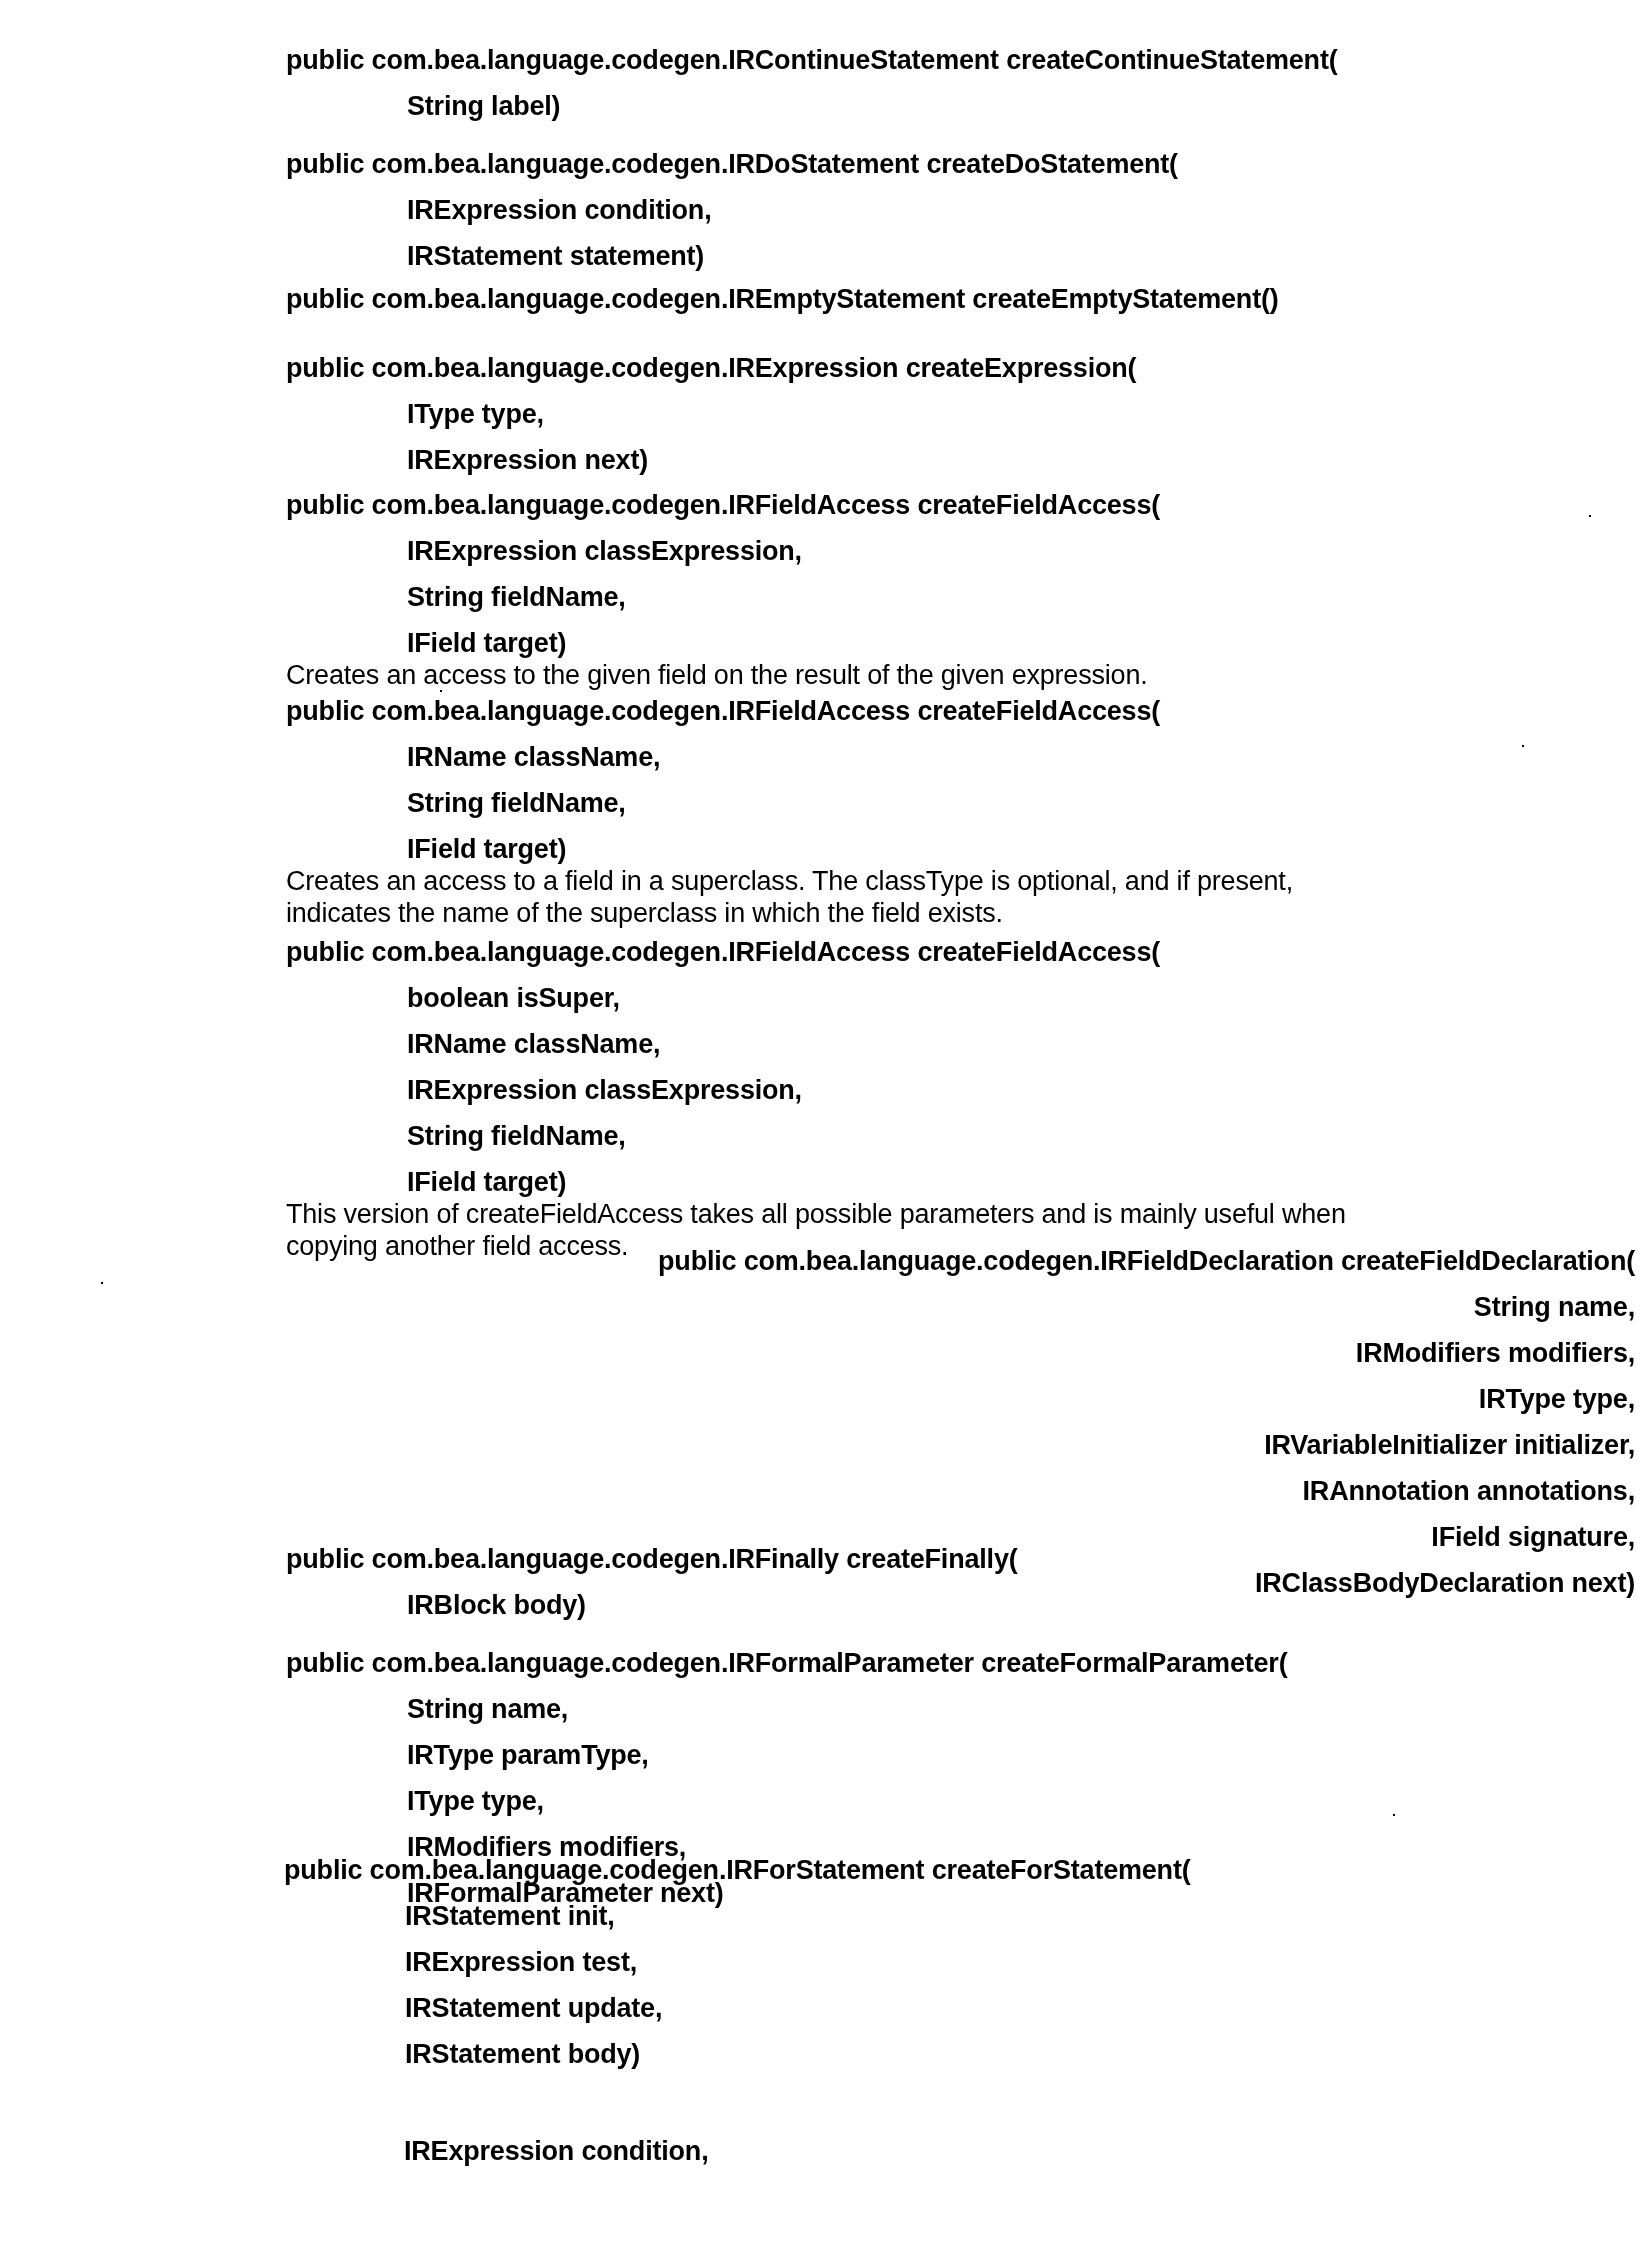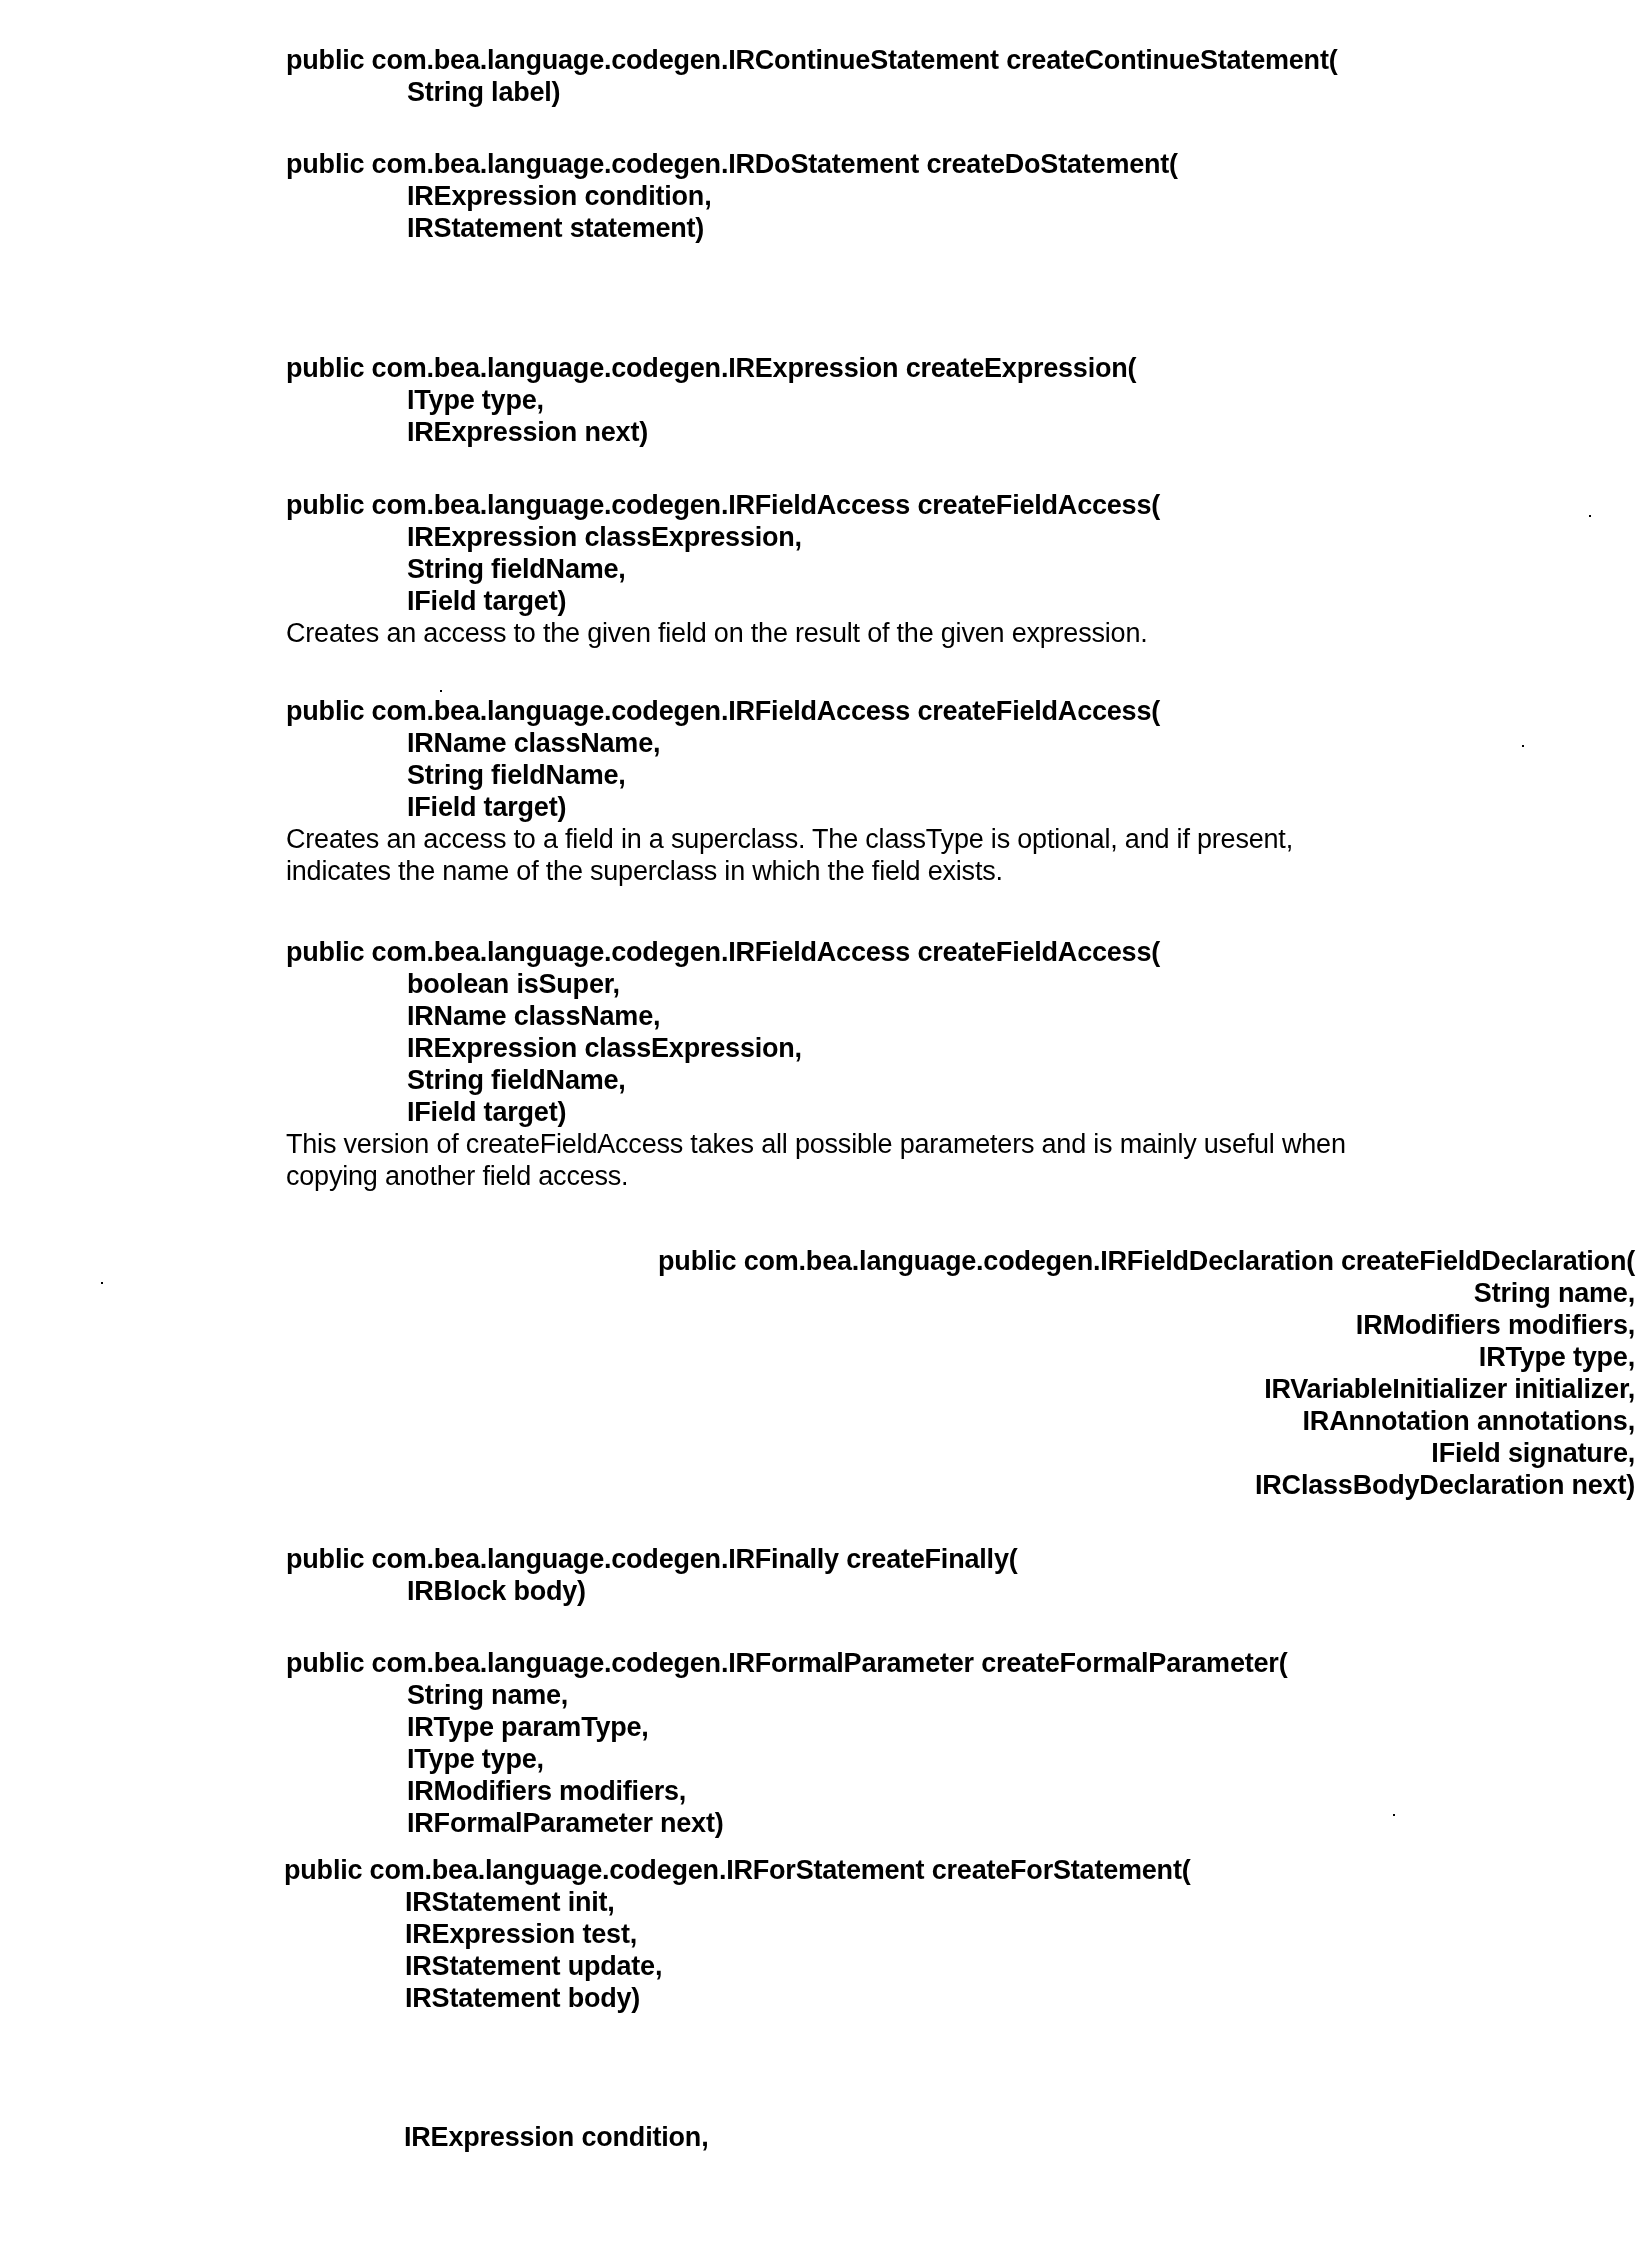--- a/index.html
+++ b/index.html
@@ -34,20 +34,21 @@
     font-size: 27px;
     white-space: nowrap;
     letter-spacing: -0.2px;
   }
   .sig {
     font-weight: bold;
   }
   .param {
     font-weight: bold;
     padding-left: 121px;
+    margin-top: 14px;
   }
   .desc {
     font-weight: normal;
   }
   .speck {
     position: absolute;
     background: #000000;
   }
 </style>
 </head>
@@ -59,20 +60,23 @@
     <div class="line sig">public com.bea.language.codegen.IRContinueStatement createContinueStatement(</div>
     <div class="line param">String label)</div>
   </div>
 
   <div class="block" style="top:148px;">
     <div class="line sig">public com.bea.language.codegen.IRDoStatement createDoStatement(</div>
     <div class="line param">IRExpression condition,</div>
     <div class="line param">IRStatement statement)</div>
   </div>
 
+  <div class="block" style="top:283px;">
+    <div class="line sig">public com.bea.language.codegen.IREmptyStatement createEmptyStatement()</div>
+  </div>
 
   <div class="block" style="top:352px;">
     <div class="line sig">public com.bea.language.codegen.IRExpression createExpression(</div>
     <div class="line param">IType type,</div>
     <div class="line param">IRExpression next)</div>
   </div>
 
   <div class="block" style="top:489px;">
     <div class="line sig">public com.bea.language.codegen.IRFieldAccess createFieldAccess(</div>
     <div class="line param">IRExpression classExpression,</div>

